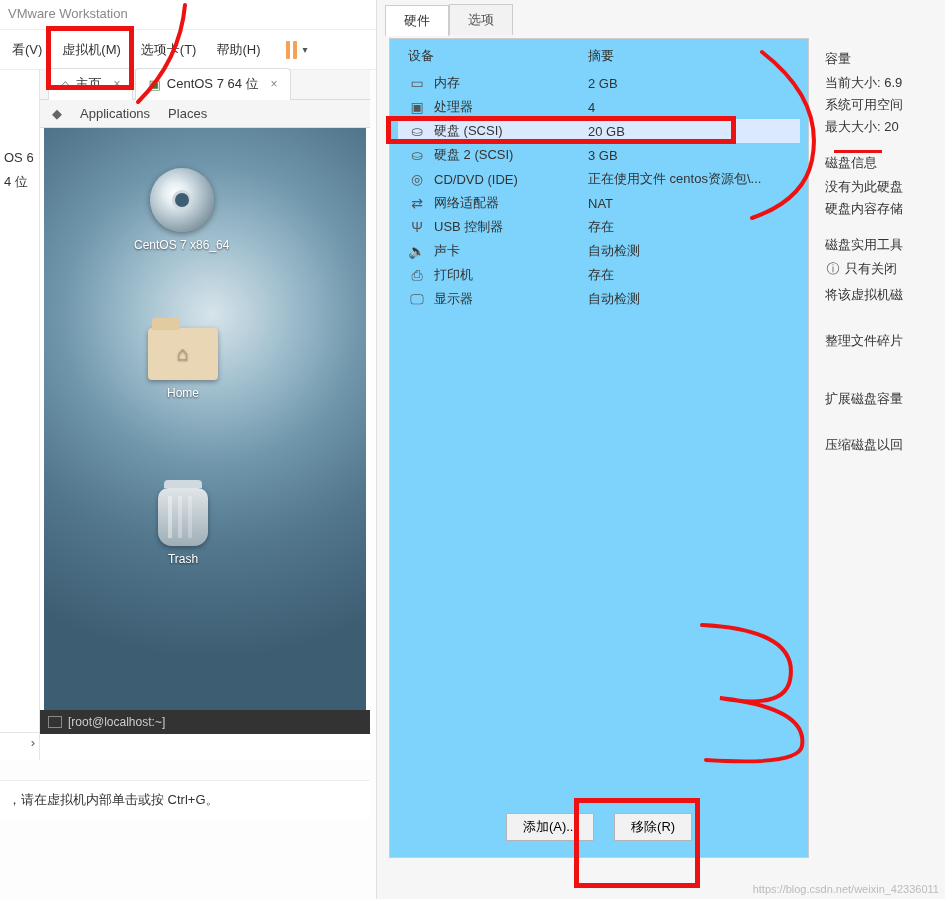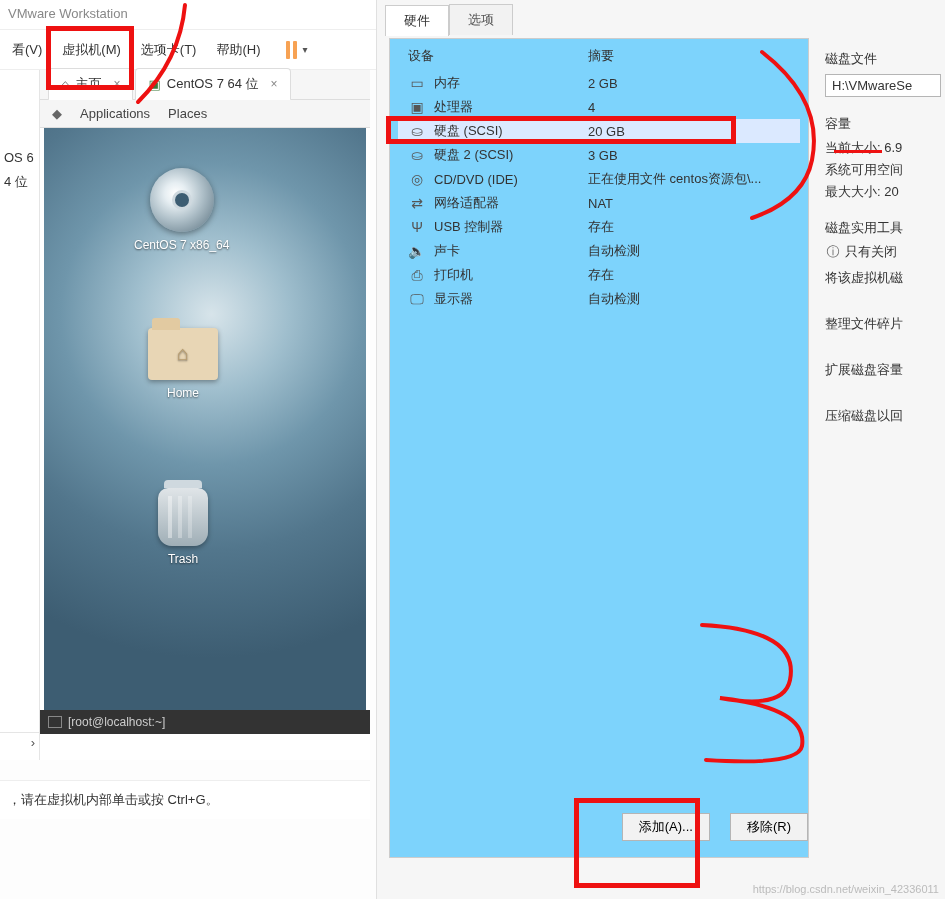--- a/index.html
+++ b/index.html
@@ -177,21 +177,21 @@
     display:flex; align-items:center;
     padding:3px 10px;
     cursor:pointer;
     gap:8px;
   }
   .hw-row .col-dev{width:172px; display:flex; align-items:center; gap:8px;}
   .hw-row .icon{width:18px; text-align:center; color:#555; font-size:14px;}
   .hw-row.selected{background:#dbe9ff;}
   .hw-btns{
     position:absolute; bottom:16px; left:0; right:0;
-    display:flex; justify-content:flex-end; gap:20px;
+    display:flex; justify-content:center; gap:20px;
   }
   .btn {
     padding:4px 16px; background:#f2f2f2;
     border:1px solid #b5b5b5; cursor:pointer;
     font-size:13px;
   }
   
   .info-col {
     position:absolute; left:448px; top:50px; right:4px;
     font-size:13px; color:#333;
@@ -357,37 +357,38 @@
         </div>
       </div>
     <div class="hw-btns">
       <button class="btn">添加(A)...</button>
       <button class="btn">移除(R)</button>
     </div>
   </div>
 
   <div class="info-col">
     <div class="info-sec">
-      <div class="info-label">磁盘文件</div>
-      <div class="info-input">H:\VMwareSe</div>
-    </div>
-    <div class="info-sec">
       <div class="info-label">容量</div>
       <div class="info-line">当前大小: 6.9</div>
       <div class="info-line">系统可用空间</div>
       <div class="info-line">最大大小: 20</div>
+    </div>
+    <div class="info-sec">
+      <div class="info-label">磁盘信息</div>
+      <div class="info-line">没有为此硬盘</div>
+      <div class="info-line">硬盘内容存储</div>
     </div>
     <div class="info-sec">
       <div class="info-label">磁盘实用工具</div>
       <div class="info-line">
         <span class="info-icon">ⓘ</span><span>只有关闭</span>
       </div>
       <div class="info-line" style="margin-top:8px">将该虚拟机磁</div>
       <div class="info-line" style="margin-top:28px">整理文件碎片</div>
-      <div class="info-line" style="margin-top:28px">扩展磁盘容量</div>
+      <div class="info-line" style="margin-top:40px">扩展磁盘容量</div>
       <div class="info-line" style="margin-top:28px">压缩磁盘以回</div>
     </div>
   </div>
 </div>
 
 <div class="red-box" style="left:46px; top:26px; width:88px; height:64px;"></div>
 <div class="red-box" style="left:386px; top:116px; width:350px; height:28px;"></div>
 <div class="red-box" style="left:574px; top:798px; width:126px; height:90px;"></div>
 <div class="red-box" style="left:834px; top:150px; width:48px; height:0; border-width:3px 0 0 0;"></div>
 

